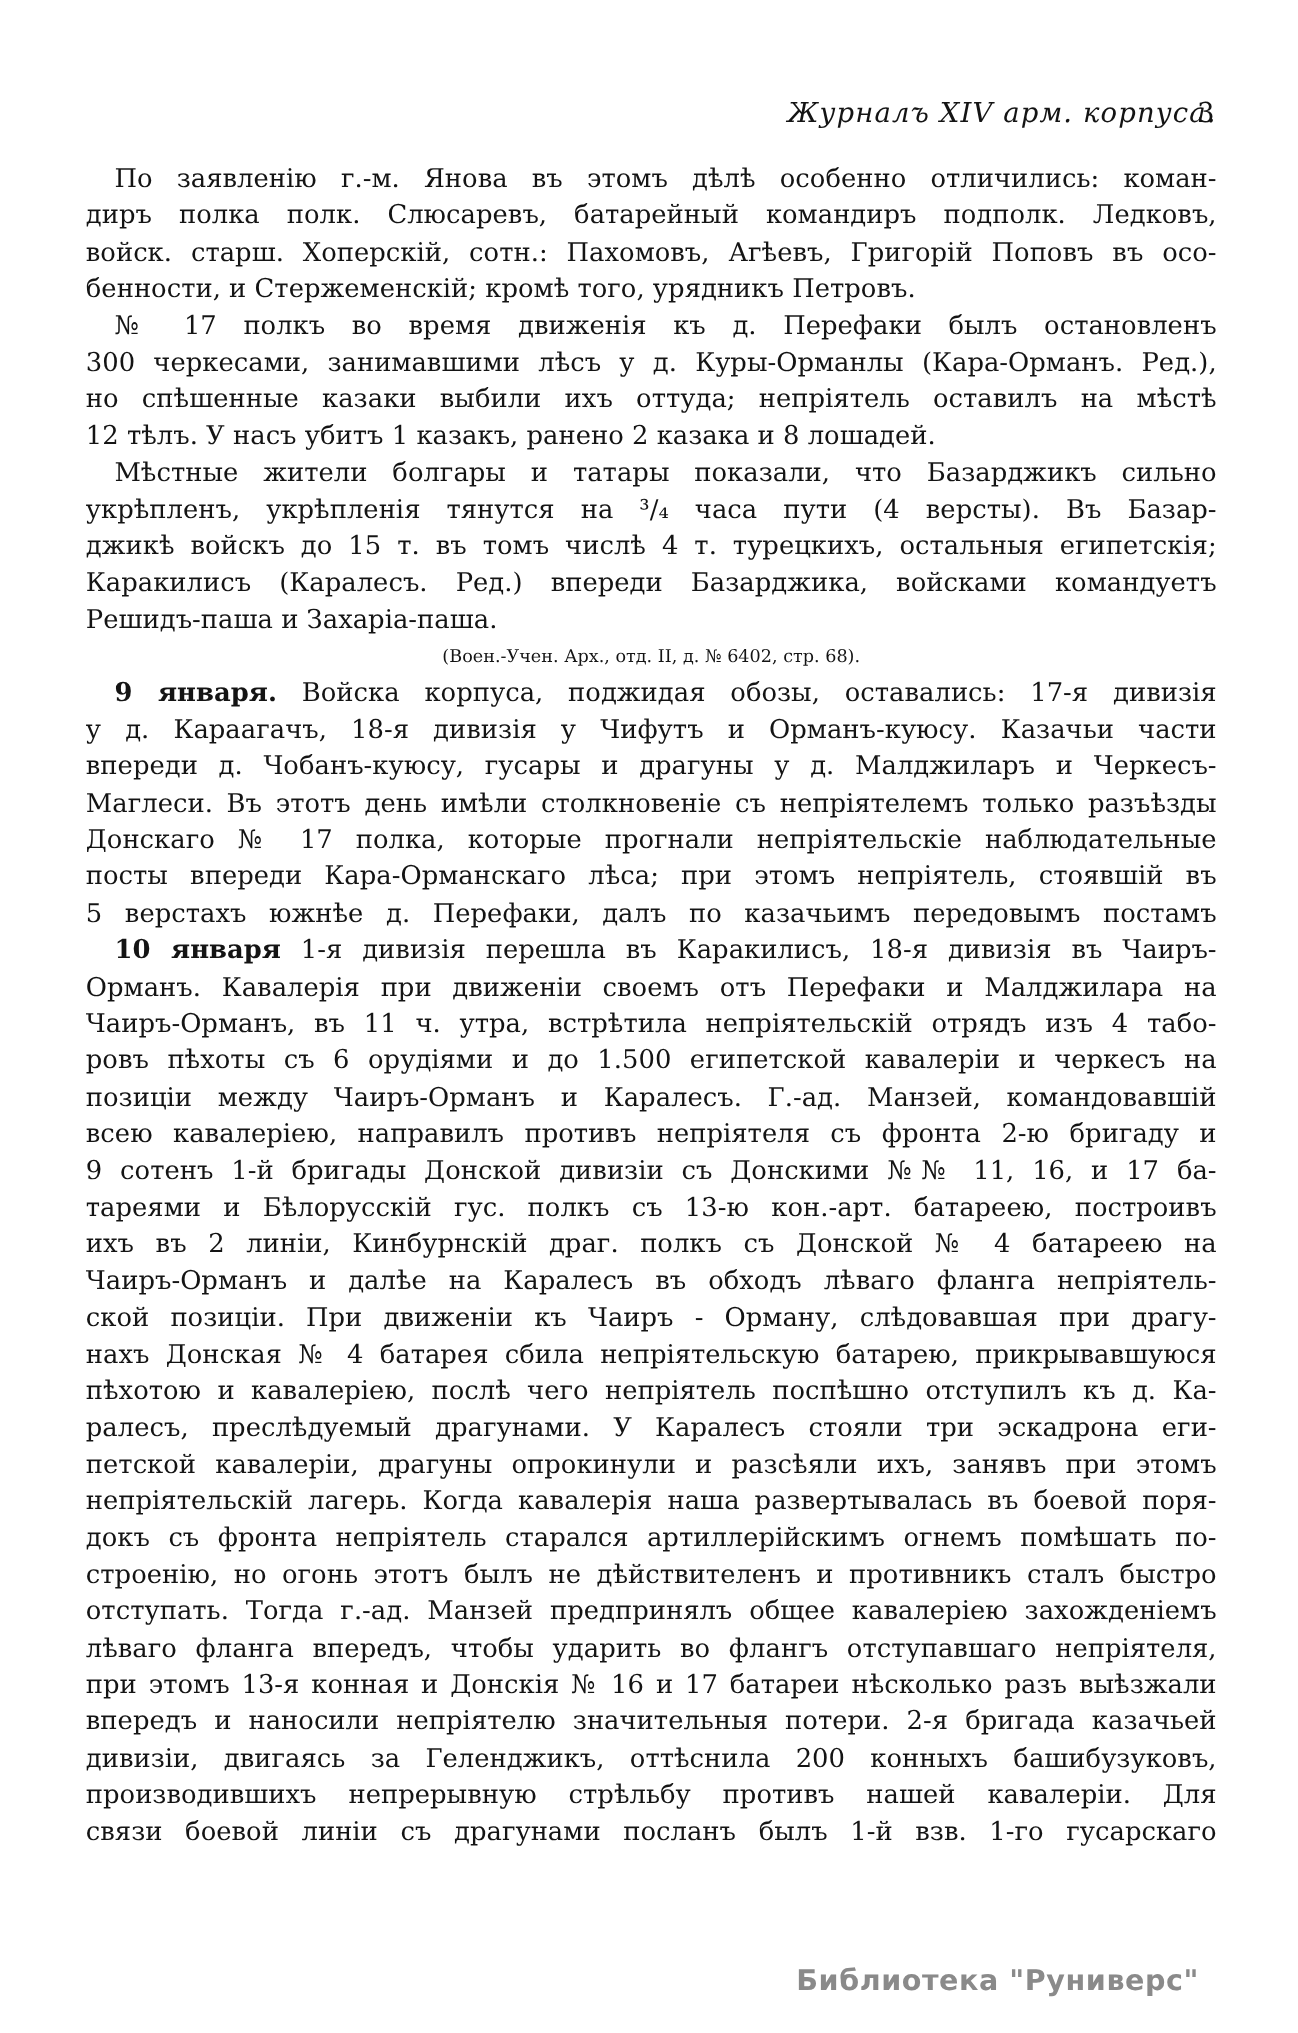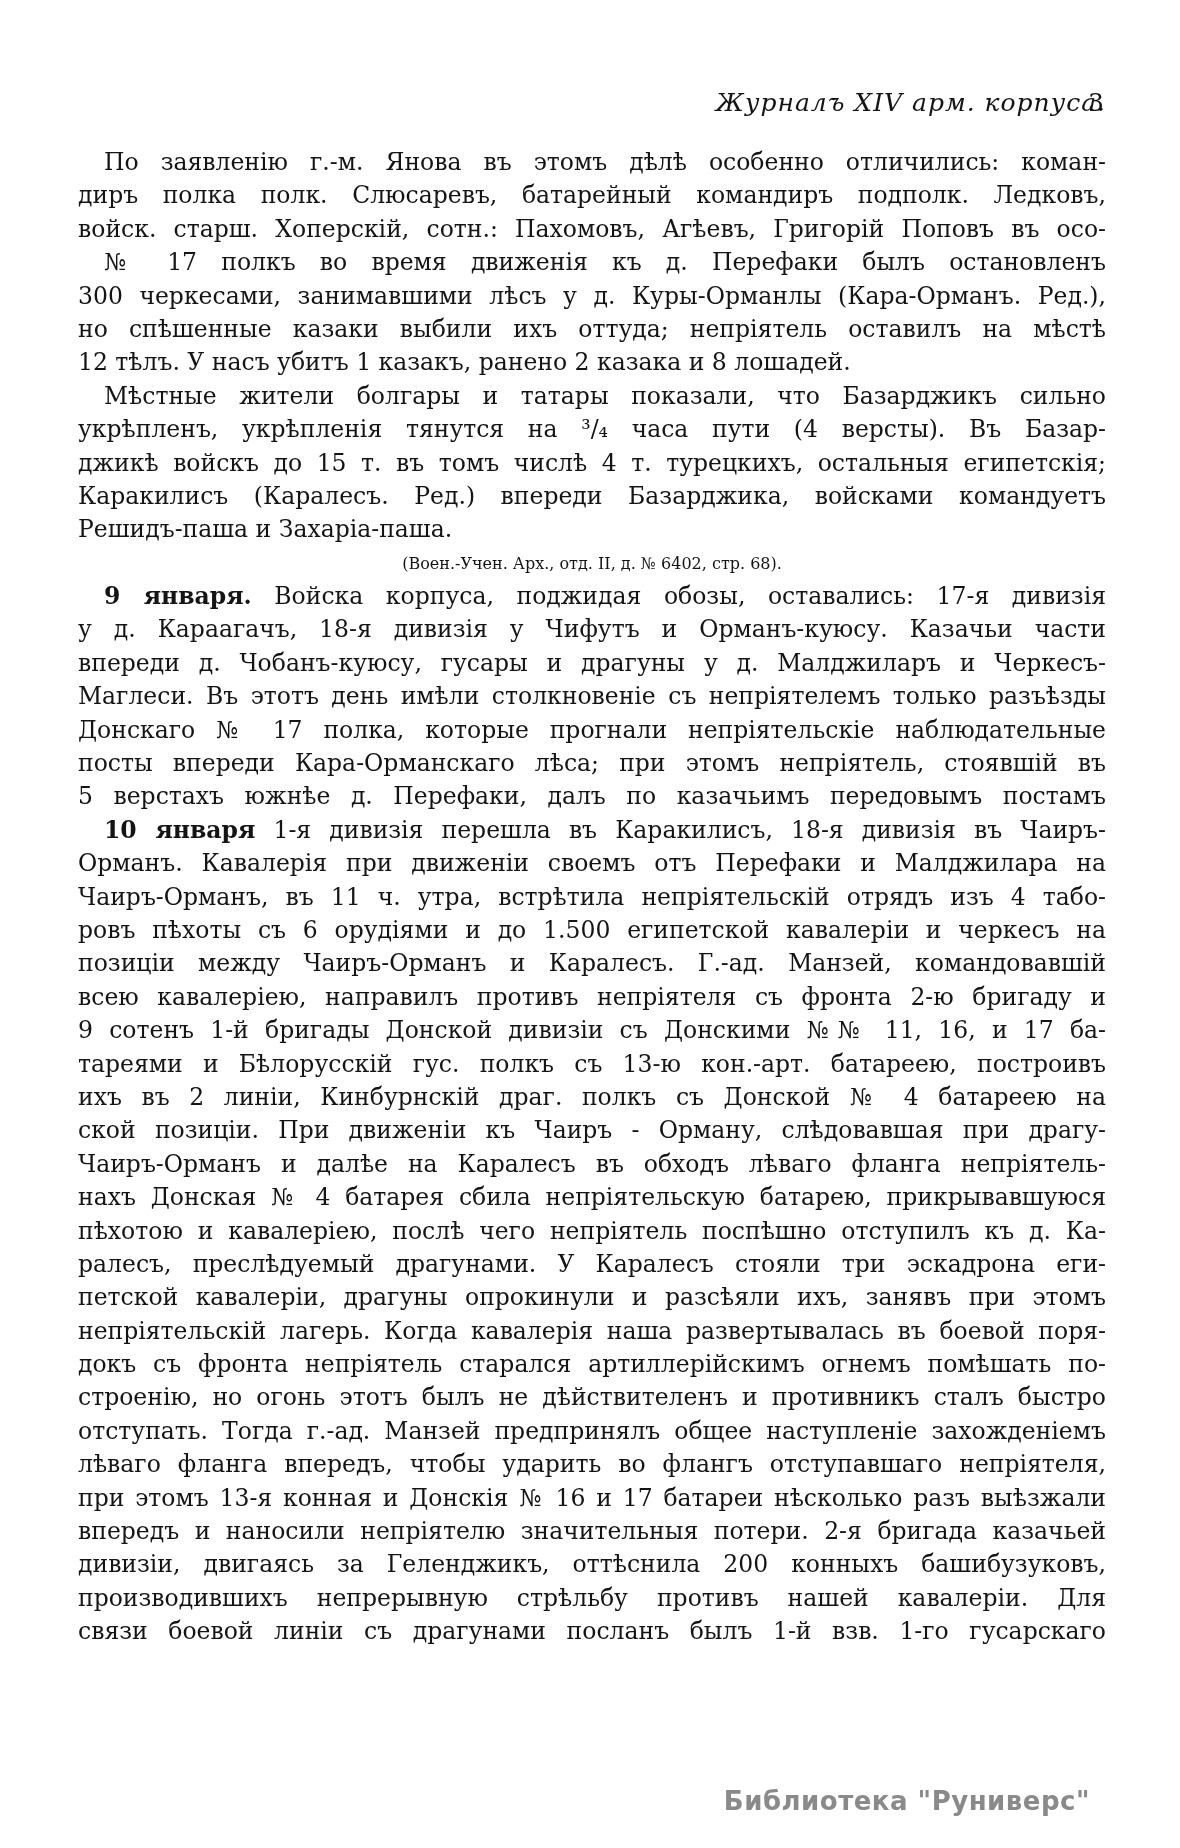--- a/index.html
+++ b/index.html
@@ -77,20 +77,21 @@
 <div class="page">
   <div class="running-header">
     <span class="header-title">Журналъ XIV арм. корпуса.</span>
     <span class="page-number">3</span>
   </div>
   <div class="body-block">
       <div class="paragraph">
         <div class="line first"><span class="">По заявленію г.-м. </span><span class="it">Янова</span><span class=""> въ этомъ дѣлѣ особенно отличились: коман-</span></div>
         <div class="line"><span class="">диръ полка полк. </span><span class="it">Слюсаревъ</span><span class="">, батарейный командиръ подполк. </span><span class="it">Ледковъ</span><span class="">,</span></div>
         <div class="line"><span class="">войск. старш. </span><span class="it">Хоперскій</span><span class="">, сотн.: </span><span class="it">Пахомовъ</span><span class="">, </span><span class="it">Агѣевъ</span><span class="">, Григорій </span><span class="it">Поповъ</span><span class=""> въ осо-</span></div>
+        <div class="line endline"><span class="">бенности, и </span><span class="it">Стержеменскій</span><span class="">; кромѣ того, урядникъ </span><span class="it">Петровъ</span><span class="">.</span></div>
       </div>
       <div class="paragraph">
         <div class="line first"><span class="">№ 17 полкъ во время движенія къ д. Перефаки былъ остановленъ</span></div>
         <div class="line"><span class="">300 черкесами, занимавшими лѣсъ у д. Куры-Орманлы (Кара-Орманъ. </span><span class="it">Ред.</span><span class="">),</span></div>
         <div class="line"><span class="">но спѣшенные казаки выбили ихъ оттуда; непріятель оставилъ на мѣстѣ</span></div>
         <div class="line endline"><span class="">12 тѣлъ. У насъ убитъ 1 казакъ, ранено 2 казака и 8 лошадей.</span></div>
       </div>
       <div class="paragraph">
         <div class="line first"><span class="">Мѣстные жители болгары и татары показали, что Базарджикъ сильно</span></div>
         <div class="line"><span class="">укрѣпленъ, укрѣпленія тянутся на ³/₄ часа пути (4 версты). Въ Базар-</span></div>
@@ -111,30 +112,30 @@
       <div class="paragraph">
         <div class="line first"><span class="bd">10 января</span><span class=""> 1-я дивизія перешла въ Каракилисъ, 18-я дивизія въ Чаиръ-</span></div>
         <div class="line"><span class="">Орманъ. Кавалерія при движеніи своемъ отъ Перефаки и Малджилара на</span></div>
         <div class="line"><span class="">Чаиръ-Орманъ, въ 11 ч. утра, встрѣтила непріятельскій отрядъ изъ 4 табо-</span></div>
         <div class="line"><span class="">ровъ пѣхоты съ 6 орудіями и до 1.500 египетской кавалеріи и черкесъ на</span></div>
         <div class="line"><span class="">позиціи между Чаиръ-Орманъ и Каралесъ. Г.-ад. </span><span class="it">Манзей</span><span class="">, командовавшій</span></div>
         <div class="line"><span class="">всею кавалеріею, направилъ противъ непріятеля съ фронта 2-ю бригаду и</span></div>
         <div class="line"><span class="">9 сотенъ 1-й бригады Донской дивизіи съ Донскими №№ 11, 16, и 17 ба-</span></div>
         <div class="line"><span class="">тареями и Бѣлорусскій гус. полкъ съ 13-ю кон.-арт. батареею, построивъ</span></div>
         <div class="line"><span class="">ихъ въ 2 линіи, Кинбурнскій драг. полкъ съ Донской № 4 батареею на</span></div>
+        <div class="line"><span class="">Чаиръ-Орманъ и далѣе на Каралесъ въ обходъ лѣваго фланга непріятель-</span></div>
         <div class="line"><span class="">ской позиціи. При движеніи къ Чаиръ - Орману, слѣдовавшая при драгу-</span></div>
-        <div class="line"><span class="">Чаиръ-Орманъ и далѣе на Каралесъ въ обходъ лѣваго фланга непріятель-</span></div>
         <div class="line"><span class="">нахъ Донская № 4 батарея сбила непріятельскую батарею, прикрывавшуюся</span></div>
         <div class="line"><span class="">пѣхотою и кавалеріею, послѣ чего непріятель поспѣшно отступилъ къ д. Ка-</span></div>
         <div class="line"><span class="">ралесъ, преслѣдуемый драгунами. У Каралесъ стояли три эскадрона еги-</span></div>
         <div class="line"><span class="">петской кавалеріи, драгуны опрокинули и разсѣяли ихъ, занявъ при этомъ</span></div>
         <div class="line"><span class="">непріятельскій лагерь. Когда кавалерія наша развертывалась въ боевой поря-</span></div>
         <div class="line"><span class="">докъ съ фронта непріятель старался артиллерійскимъ огнемъ помѣшать по-</span></div>
         <div class="line"><span class="">строенію, но огонь этотъ былъ не дѣйствителенъ и противникъ сталъ быстро</span></div>
-        <div class="line"><span class="">отступать. Тогда г.-ад. </span><span class="it">Манзей</span><span class=""> предпринялъ общее наступленіе захожденіемъ</span></div>
+        <div class="line"><span class="">отступать. Тогда г.-ад. </span><span class="it">Манзей</span><span class=""> предпринялъ общее кавалеріею захожденіемъ</span></div>
         <div class="line"><span class="">лѣваго фланга впередъ, чтобы ударить во флангъ отступавшаго непріятеля,</span></div>
         <div class="line"><span class="">при этомъ 13-я конная и Донскія № 16 и 17 батареи нѣсколько разъ выѣзжали</span></div>
         <div class="line"><span class="">впередъ и наносили непріятелю значительныя потери. 2-я бригада казачьей</span></div>
         <div class="line"><span class="">дивизіи, двигаясь за Геленджикъ, оттѣснила 200 конныхъ башибузуковъ,</span></div>
         <div class="line"><span class="">производившихъ непрерывную стрѣльбу противъ нашей кавалеріи. Для</span></div>
         <div class="line"><span class="">связи боевой линіи съ драгунами посланъ былъ 1-й взв. 1-го гусарскаго</span></div>
       </div>
     </div>
   <div class="watermark">Библиотека "Руниверс"</div>
 </div>

